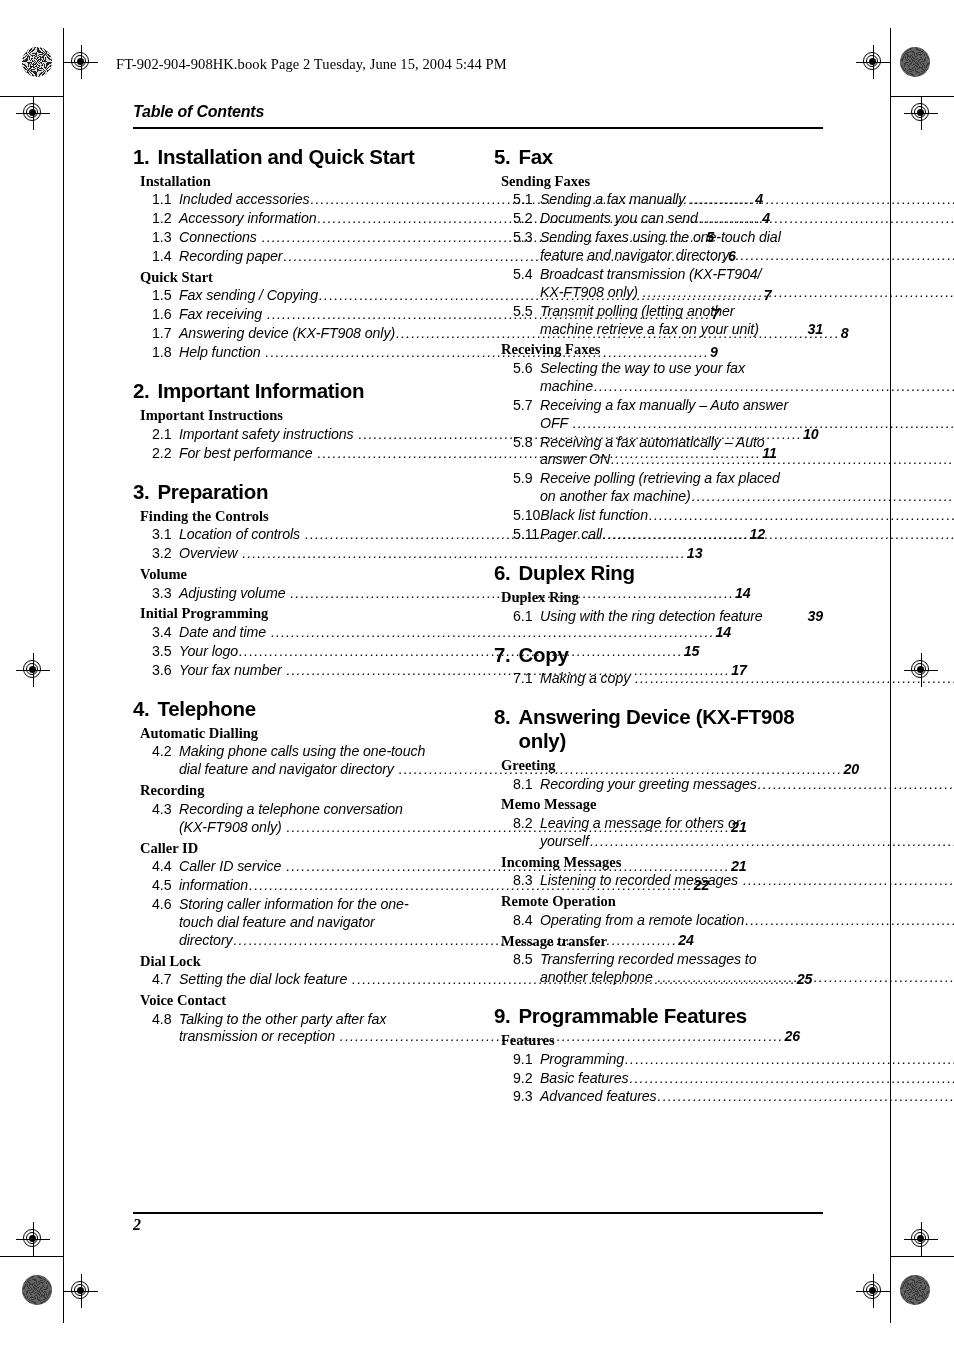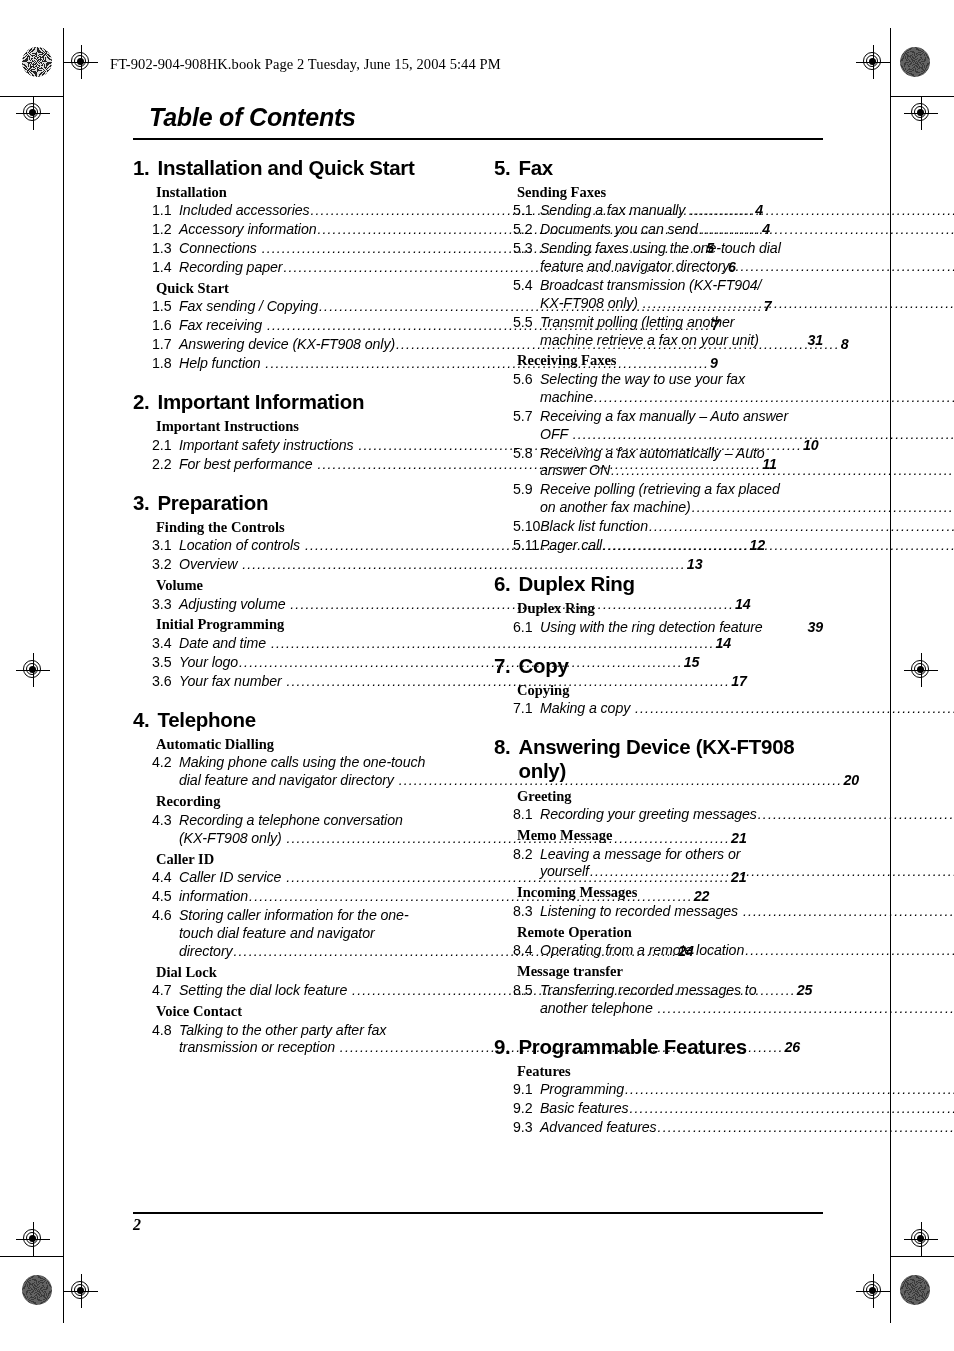--- a/index.html
+++ b/index.html
@@ -79,42 +79,42 @@
   }
   .halftone.dark {
     background:
       repeating-conic-gradient(from 0deg at 50% 50%, #2a2a2a 0deg 2deg, #565656 2deg 5deg),
       #444;
   }
 
   
   .runhead {
     position: absolute;
-    left: 110px;
+    left: 116px;
     top: 56px;
     font-family: "Liberation Serif", serif;
     font-size: 14.5px;
     letter-spacing: 0.1px;
     white-space: nowrap;
   }
 
   
   .page {
     position: absolute;
     left: 133px;
     top: 103px;
     width: 690px;
   }
   .toc-title {
     font-family: "Liberation Sans", sans-serif;
     font-weight: bold;
     font-style: italic;
-    font-size: 25px;
+    font-size: 16px;
     letter-spacing: -0.2px;
-    margin: 0 0 6px 16px;
+    margin: 0 0 6px 0;
   }
   .rule-top {
     height: 1.6px;
     background: #000;
     width: 690px;
     margin-bottom: 16px;
   }
 
   .cols {
     display: flex;
@@ -137,21 +137,21 @@
   }
   .chapter .num { flex: 0 0 auto; }
   .chapter .ttl { flex: 1 1 auto; }
   .chapter.spaced-top { margin-top: 17px; }
 
   .subhead {
     font-family: "Liberation Serif", serif;
     font-weight: bold;
     font-size: 14.5px;
     line-height: 1.28;
-    margin: 2px 0 0 23px;
+    margin: 2px 0 0 7px;
   }
 
   .entry {
     display: flex;
     font-size: 14.2px;
     line-height: 1.26;
     margin-top: 1px;
     letter-spacing: -0.1px;
   }
   .entry .e-num {
@@ -693,21 +693,20 @@
             <div class="lastline nodots">
               <span class="lt">Using with the ring detection feature </span>
               <span class="pg">39</span>
             </div>
           </div>
         </div>
         <div class="chapter spaced-top">
           <span class="num">7.</span>
           <span class="ttl">Copy</span>
         </div>
-        <div class="subhead">Copying</div>
         <div class="entry">
           <div class="e-num">7.1</div>
           <div class="e-body">
             <div class="lastline">
               <span class="lt">Making a copy </span>
               <span class="leader"></span>
             </div>
           </div>
         </div>
         <div class="chapter spaced-top">

